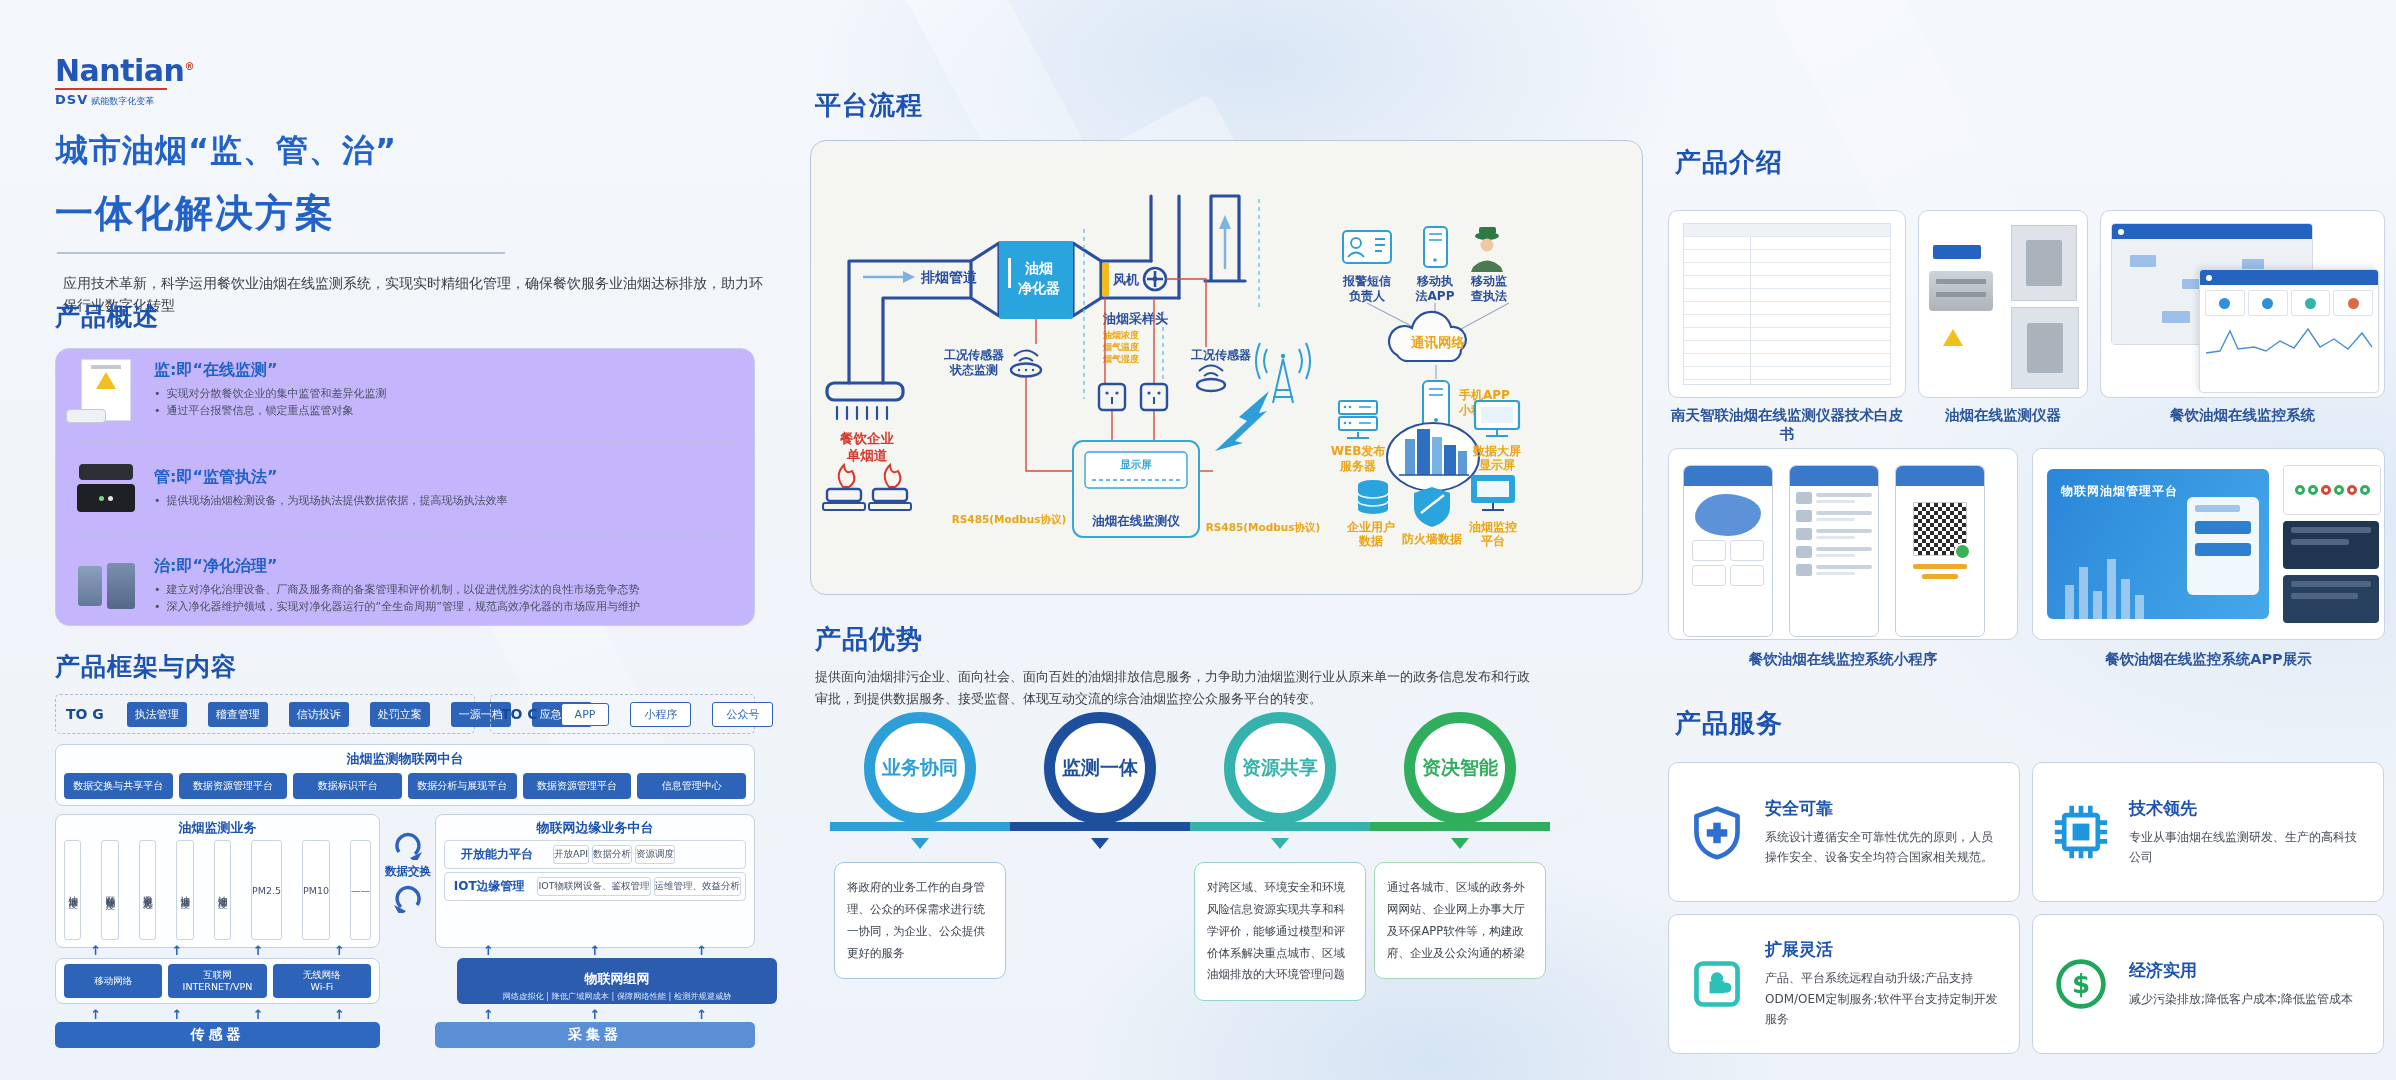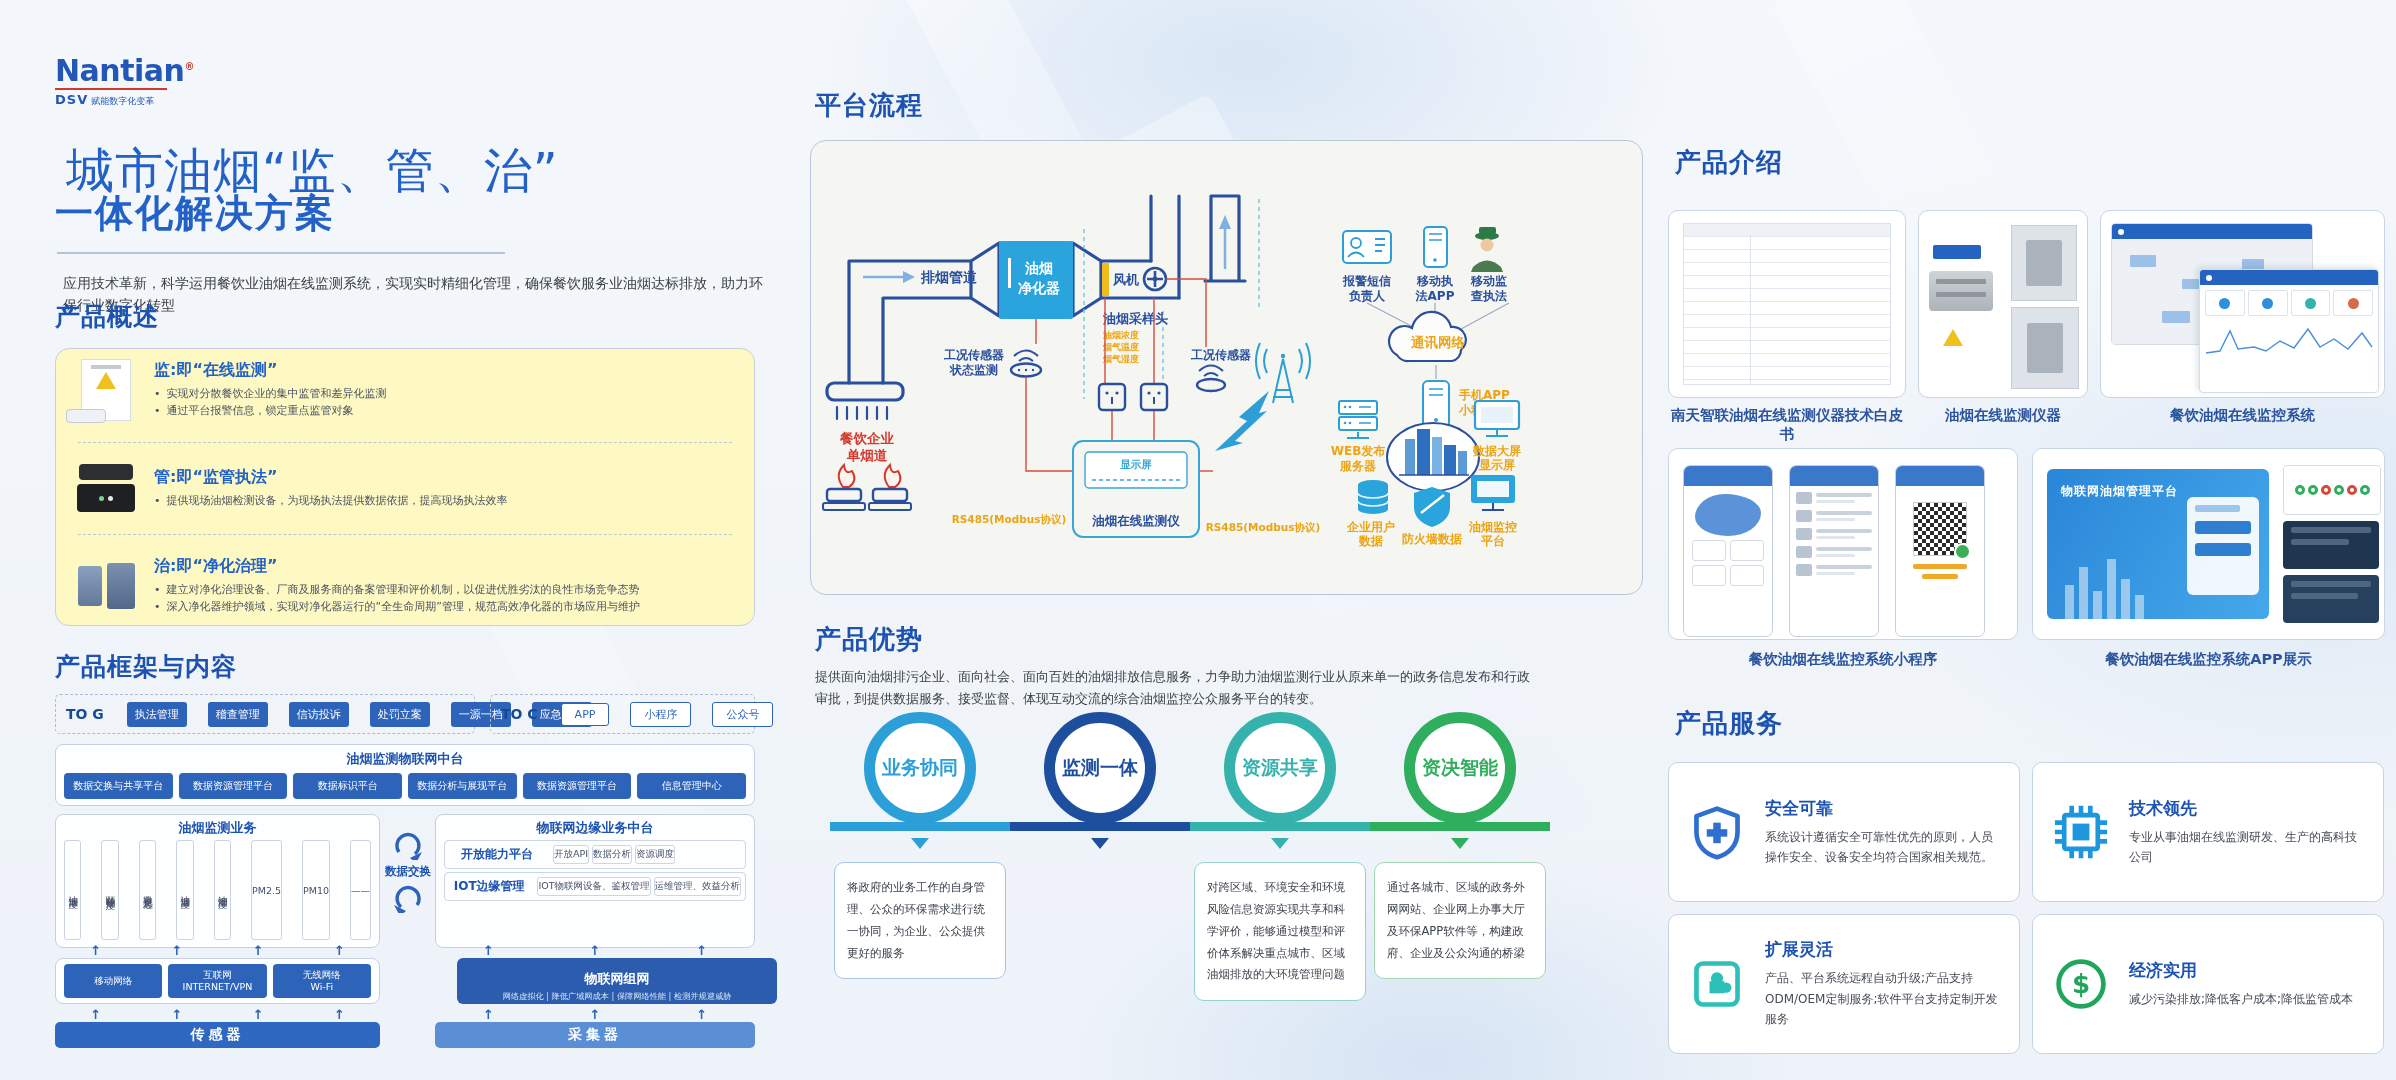--- a/index.html
+++ b/index.html
@@ -24,25 +24,25 @@
   .sec{position:absolute;margin:0;font-size:25px;font-weight:800;color:#1d53b0;letter-spacing:1px}
   .pre{white-space:pre-line}
 
   
   .logo{position:absolute;top:56px;left:25px}
   .logo-name{font-size:30px;font-weight:800;color:#2257b8;letter-spacing:-.5px;line-height:1}
   .logo-name sup{font-size:10px;color:#c0392b}
   .logo-line{width:112px;height:2px;background:#d0392e;margin:2px 0 2px}
   .logo-sub{font-size:9px;color:#2257b8}
   .logo-sub b{font-size:13px;margin-right:3px;letter-spacing:1px}
-  .t1{position:absolute;top:128px;left:25px;margin:11px;font-size:48px;font-weight:400;color:#2262c8;letter-spacing:1px}
+  .t1{position:absolute;top:128px;left:25px;margin:1px;font-size:32px;font-weight:700;color:#2262c8;letter-spacing:1px}
   .t2{position:absolute;top:188px;left:25px;margin:0;font-size:38px;font-weight:900;color:#2262c8;letter-spacing:2px}
   .divider{position:absolute;top:252px;left:27px;width:448px;height:2px;background:#b5c3d6}
   .intro{position:absolute;top:264px;left:25px;width:702px;margin:8px;font-size:14px;color:#3a3f46;line-height:1.6}
-  .ov-box{position:absolute;top:348px;left:25px;width:700px;height:278px;border:1.5px solid #c5d0e2;border-radius:14px;background:#fef9c3;box-sizing:border-box;padding:0 18px;display:flex;flex-direction:column;justify-content:space-around}
+  .ov-box{position:absolute;top:348px;left:25px;width:700px;height:278px;border:1.5px solid #c5d0e2;border-radius:14px;background:#c4b5fd;box-sizing:border-box;padding:0 18px;display:flex;flex-direction:column;justify-content:space-around}
   .ov-row{display:flex;gap:16px;align-items:center}
   .ov-img{width:64px;flex:none;display:flex;align-items:center;justify-content:center;flex-direction:column;gap:2px}
   .ov-title{font-size:16px;font-weight:800;color:#2262c8;margin-bottom:4px}
   .ov-b{font-size:11px;color:#4a5160;line-height:1.55;display:flex;gap:6px}
   .ov-sep{border-top:1.5px dashed #bcc7d6;margin:2px 4px}
   .dev1{width:50px;height:62px;background:#fff;border:1px solid #d8dee8;display:flex;flex-direction:column;align-items:center;gap:3px;padding-top:5px;box-sizing:border-box}
   .dev1 .bar{width:30px;height:4px;background:#c3cad4}
   .dev1 .plate{width:38px;height:12px;border:1px solid #c3cad4;background:#eef1f5}
   .tri-warn{width:0;height:0;border-left:10px solid transparent;border-right:10px solid transparent;border-bottom:17px solid #f0c01e}
   .dev2 .lid{width:54px;height:16px;background:#2e2f33;border-radius:4px}

